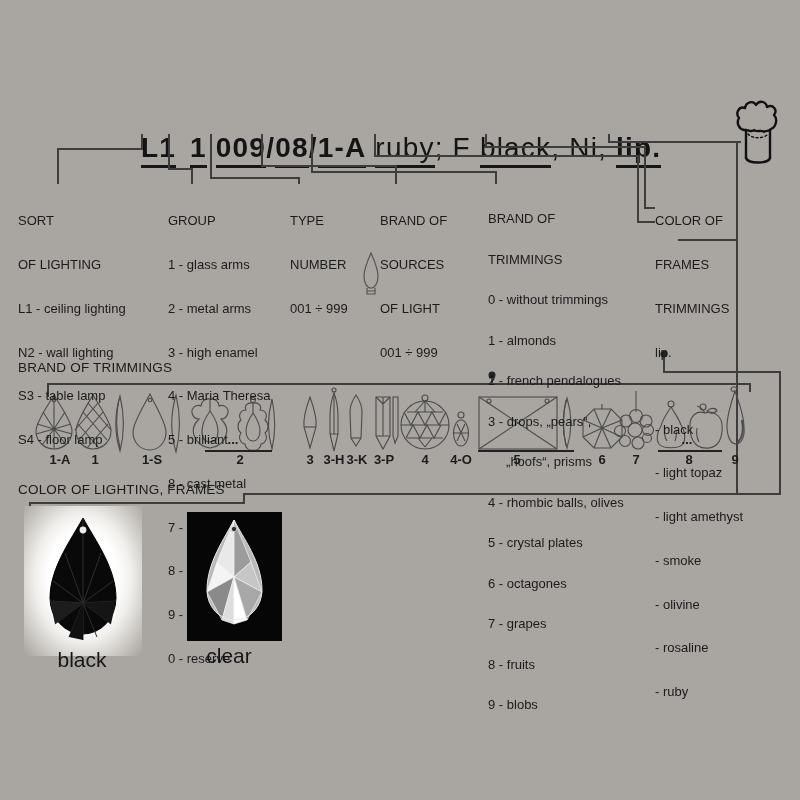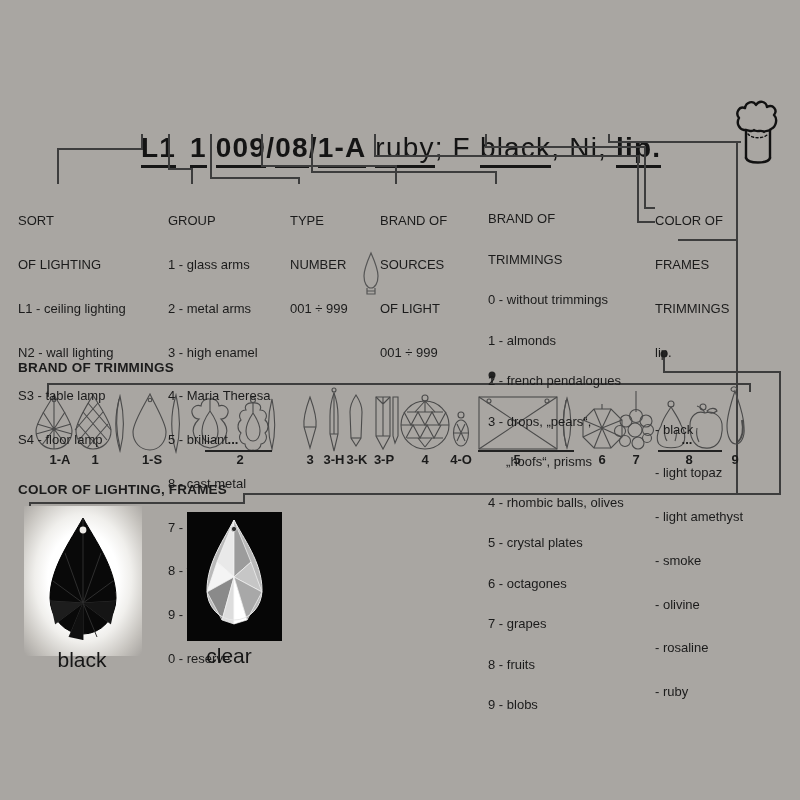--- a/index.html
+++ b/index.html
@@ -11,21 +11,21 @@
          white-space:pre;color:#141414}
   .title .b{font-weight:700}
   .title .u{border-bottom:3px solid #161616;padding-bottom:2px}
   .title .g{margin-right:14px}
   
   .col{position:absolute;font-size:13px;line-height:14.6px;white-space:pre}
   .col .h{font-weight:400}
   .col.lh13{line-height:13.5px}
   .gap4{height:4px}
   
-  .seclabel{position:absolute;font-size:13.5px;font-weight:700;letter-spacing:.2px}
+  .seclabel{position:absolute;font-size:13.5px;font-weight:400;letter-spacing:.2px}
   
   .slabel{position:absolute;top:452px;font-size:13px;font-weight:700;transform:translateX(-50%);white-space:nowrap}
   .dots{position:absolute;top:432px;font-size:13px;font-weight:700;transform:translateX(-50%)}
   
   .photo-black{position:absolute;left:24px;top:506px;width:118px;height:150px;
      background:radial-gradient(ellipse at 50% 48%, #ffffff 42%, #f0efec 58%, #c6c3be 82%, #a9a6a2 98%)}
   .photo-clear{position:absolute;left:187px;top:512px;width:95px;height:129px;background:#060606}
   .plabel{position:absolute;font-size:21px;color:#161616;width:80px;text-align:center}
   svg{display:block}
 </style>

